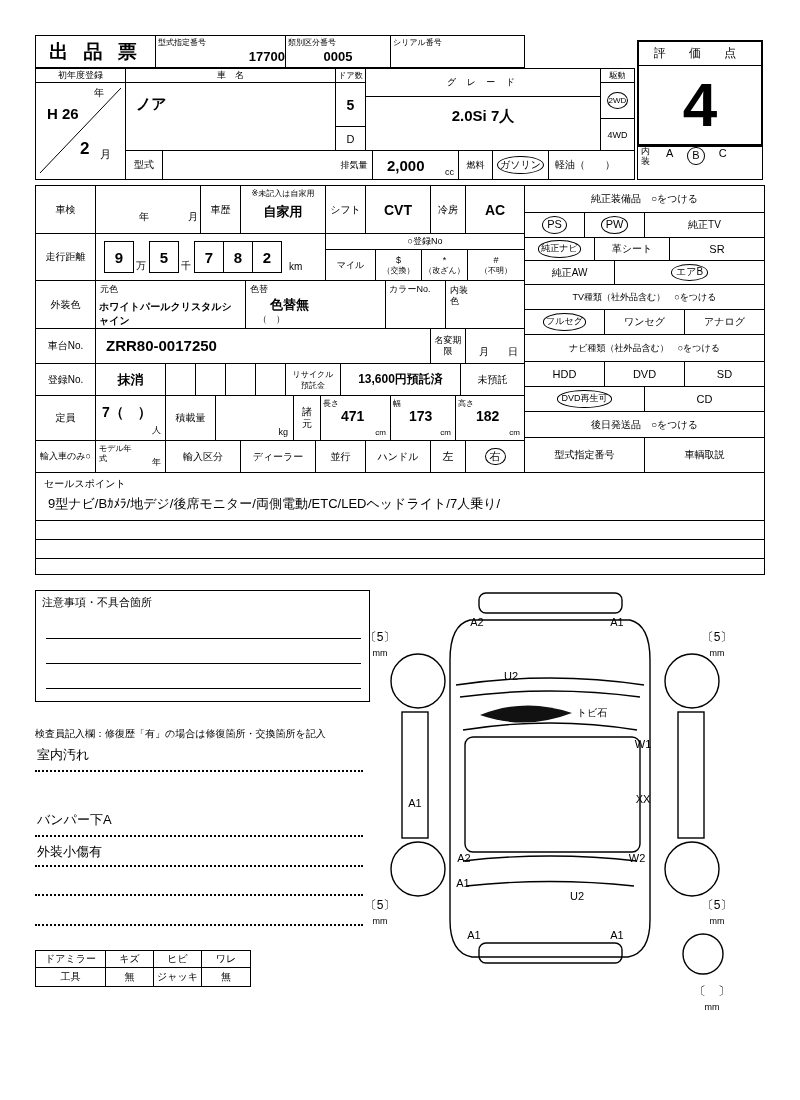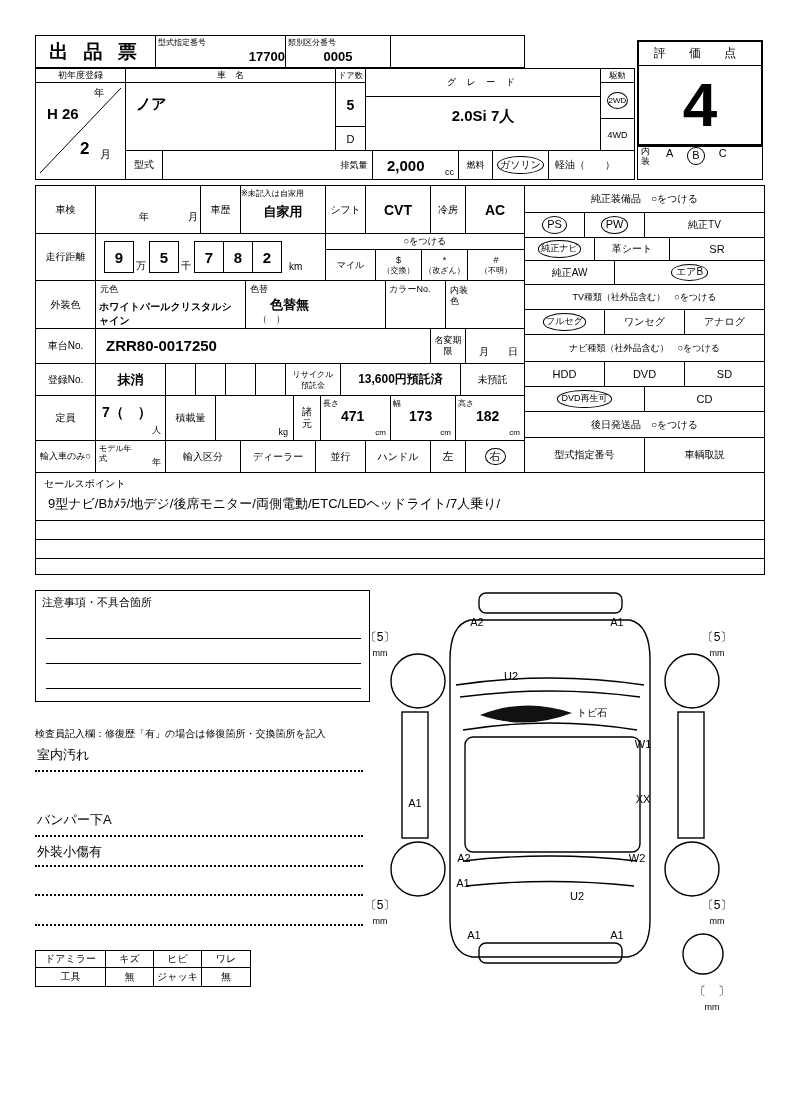--- a/index.html
+++ b/index.html
@@ -31,20 +31,23 @@
   <div class="grid" style="left:35px;top:35px;width:490px;height:33px">
     <div class="c f nb" style="left:0;top:0;width:120px;height:31px;font-size:19px;font-weight:bold;letter-spacing:5px">出 品 票</div>
     <div class="c nb" style="left:120px;top:0;width:130px;height:31px">
       <div class="s8" style="padding:1px 2px">型式指定番号</div>
       <div class="b s13" style="text-align:right">17700</div>
     </div>
     <div class="c nb" style="left:250px;top:0;width:105px;height:31px">
       <div class="s8" style="padding:1px 2px">類別区分番号</div>
       <div class="b s13" style="text-align:center">0005</div>
     </div>
+    <div class="c nb nr" style="left:355px;top:0;width:133px;height:31px">
+      <div class="s8" style="padding:1px 2px">シリアル番号</div>
+    </div>
   </div>
 
   <div class="abs" style="left:637px;top:40px;width:126px;height:106px;border:2px solid #000">
     <div class="f" style="height:24px;border-bottom:1px solid #000;font-size:12px;letter-spacing:10px">評 価 点</div>
     <div class="f b" style="height:76px;font-size:62px">4</div>
   </div>
 
   <div class="abs" style="left:637px;top:146px;width:126px;height:34px;border:1px solid #000;display:flex;align-items:flex-start">
     <span class="s9" style="width:18px;line-height:1.1;padding-left:3px">内装</span>
     <span class="s11" style="margin-left:10px">A</span>
@@ -106,41 +109,41 @@
 
   <div class="grid" style="left:35px;top:185px;width:490px;height:288px">
 
     <div class="c f s10" style="left:0;top:0;width:60px;height:48px">車検</div>
     <div class="c" style="left:60px;top:0;width:105px;height:48px">
       <span class="abs s10" style="left:43px;top:24px">年</span>
       <span class="abs s10" style="left:92px;top:24px">月</span>
     </div>
     <div class="c f s10" style="left:165px;top:0;width:40px;height:48px">車歴</div>
     <div class="c" style="left:205px;top:0;width:85px;height:48px">
-      <div class="s8" style="text-align:left;padding-top:2px">※未記入は自家用</div>
+      <div class="s8" style="text-align:center;padding-top:2px">※未記入は自家用</div>
       <div class="b s13" style="text-align:center;padding-top:4px">自家用</div>
     </div>
     <div class="c f s10" style="left:290px;top:0;width:40px;height:48px">シフト</div>
     <div class="c f b s14" style="left:330px;top:0;width:65px;height:48px">CVT</div>
     <div class="c f s10" style="left:395px;top:0;width:35px;height:48px">冷房</div>
     <div class="c f b s14 nr" style="left:430px;top:0;width:58px;height:48px">AC</div>
 
     <div class="c f s10" style="left:0;top:48px;width:60px;height:47px">走行距離</div>
     <div class="c" style="left:60px;top:48px;width:230px;height:47px">
       <div class="dbx" style="left:8px;top:7px;width:30px;height:32px">9</div>
       <span class="abs s10" style="left:40px;top:25px">万</span>
       <div class="dbx" style="left:53px;top:7px;width:30px;height:32px">5</div>
       <span class="abs s10" style="left:85px;top:25px">千</span>
       <div class="dbx" style="left:98px;top:7px;width:30px;height:32px">7</div>
       <div class="dbx" style="left:127px;top:7px;width:30px;height:32px">8</div>
       <div class="dbx" style="left:156px;top:7px;width:30px;height:32px">2</div>
       <span class="abs s10" style="left:193px;top:27px">km</span>
     </div>
     <div class="c nr" style="left:290px;top:48px;width:198px;height:47px">
-      <div class="f s9" style="height:16px;border-bottom:1px solid #000">○をつける</div>
+      <div class="f s9" style="height:16px;border-bottom:1px solid #000">○登録No</div>
       <div style="display:flex;height:30px">
         <div class="f s9" style="width:50px;border-right:1px solid #000">マイル</div>
         <div class="f s9 col" style="width:46px;border-right:1px solid #000">
           <span>$</span>
             <span class="s8">（交換）</span>
         </div>
         <div class="f s9 col" style="width:46px;border-right:1px solid #000">
           <span>*</span>
             <span class="s8">（改ざん）</span>
         </div>

